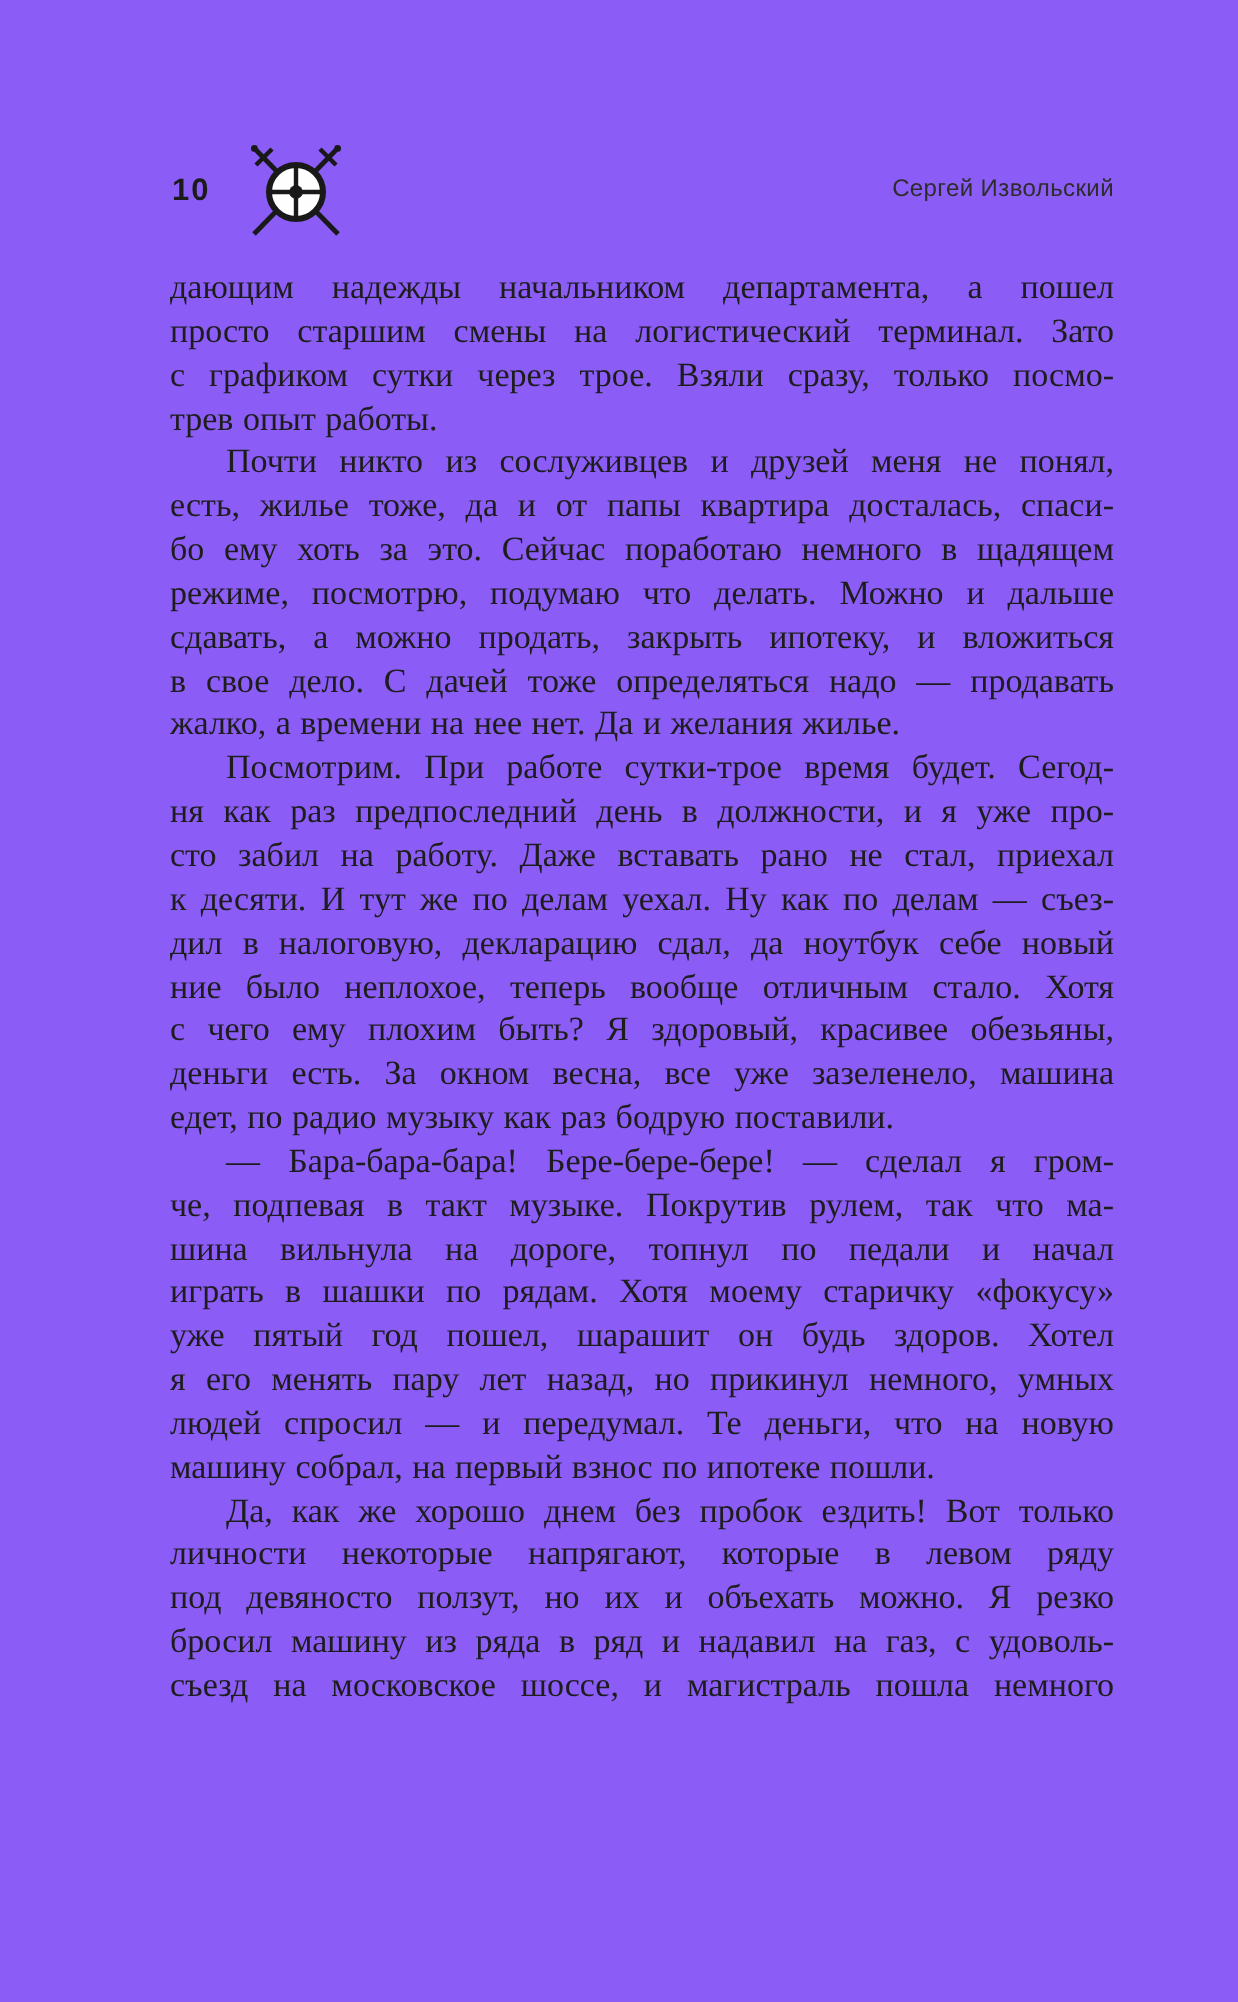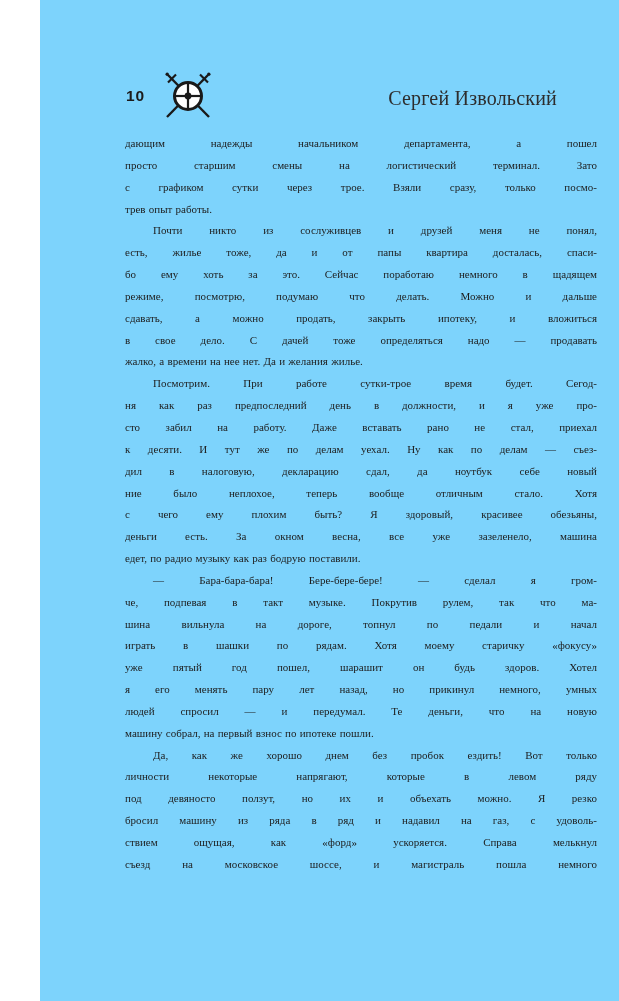--- a/index.html
+++ b/index.html
@@ -5,22 +5,21 @@
   html, body { margin: 0; padding: 0; }
   body {
     width: 619px; height: 1001px;
     background: #ffffff;
     position: relative;
     overflow: hidden;
     font-family: "Liberation Serif", serif;
   }
   .page {
     position: absolute; inset: 0;
-    background: #7dd3fc;
-    margin-left: 40px;
+    background: #8b5cf6;
   }
   .page-header {
     position: absolute;
     left: 85px; right: 62px; top: 87px;
     height: 20px;
   }
   .page-number {
     position: absolute; left: 1px; top: 0;
     font-family: "Liberation Sans", sans-serif;
     font-weight: bold;
@@ -28,32 +27,32 @@
     letter-spacing: 1px;
     color: #1b1b1b;
   }
   .emblem {
     position: absolute;
     left: 118px; top: 64px;
     width: 60px; height: 60px;
   }
   .running-author {
     position: absolute; right: 0; top: 0;
-    font-family: Liberation Serif, serif;
-    font-size: 20px;
+    font-family: Liberation Sans, sans-serif;
+    font-size: 12px;
     letter-spacing: 0.2px;
     color: #2d2d2d;
   }
   .text-block {
     position: absolute;
     left: 85px; top: 133px;
     width: 472px;
   }
   .line {
-    font-size: 11px;
+    font-size: 17px;
     line-height: 21.85px;
     height: 21.85px;
     overflow: hidden;
     color: #1d1d1d;
     text-align: justify;
     text-align-last: justify;
     word-spacing: 0.5px;
   }
   .line.last {
     text-align: left;
@@ -118,17 +117,16 @@
       <div class="line">шина вильнула на дороге, топнул по педали и начал</div>
       <div class="line">играть в шашки по рядам. Хотя моему старичку «фокусу»</div>
       <div class="line">уже пятый год пошел, шарашит он будь здоров. Хотел</div>
       <div class="line">я его менять пару лет назад, но прикинул немного, умных</div>
       <div class="line">людей спросил — и передумал. Те деньги, что на новую</div>
       <div class="line last">машину собрал, на первый взнос по ипотеке пошли.</div>
       <div class="line indent">Да, как же хорошо днем без пробок ездить! Вот только</div>
       <div class="line">личности некоторые напрягают, которые в левом ряду</div>
       <div class="line">под девяносто ползут, но их и объехать можно. Я резко</div>
       <div class="line">бросил машину из ряда в ряд и надавил на газ, с удоволь-</div>
-      <div class="line">ствием ощущая, как «форд» ускоряется. Справа мелькнул</div>
       <div class="line">съезд на московское шоссе, и магистраль пошла немного</div>
     </div>
 
 </div>
 
 </body></html>

